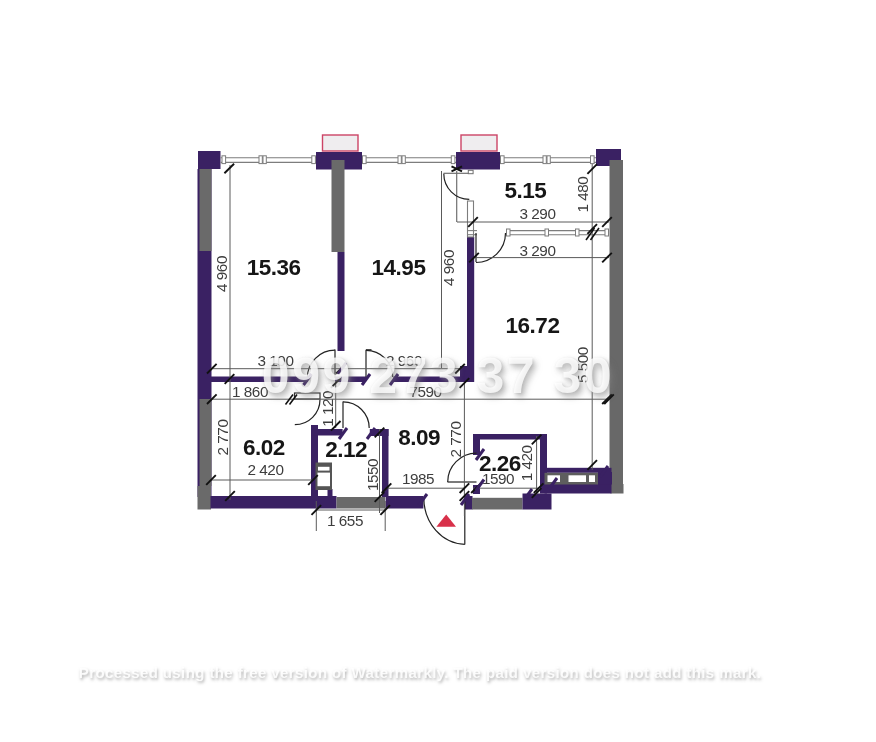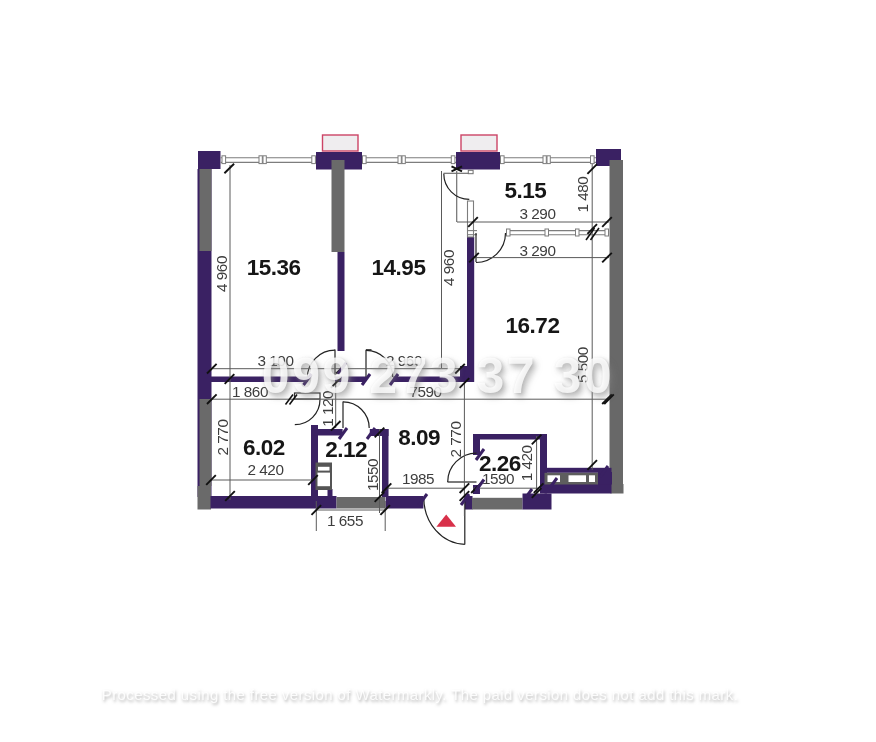--- a/index.html
+++ b/index.html
@@ -2,22 +2,22 @@
 <html><head>
 <meta charset="utf-8">
 <style>
   html,body{margin:0;padding:0;background:#ffffff;}
   #stage{position:relative;width:876px;height:742px;background:#ffffff;overflow:hidden;
          font-family:"Liberation Sans", sans-serif;}
   svg{position:absolute;left:0;top:0;}
   .wm1{position:absolute;left:0;top:347px;width:876px;text-align:center;
        font-weight:bold;font-size:50px;letter-spacing:2.5px;color:rgba(255,255,255,0.80);
        text-shadow:3px 4px 6px rgba(125,125,125,0.55), 1px 1px 3px rgba(150,150,150,0.35);}
-  .wm2{position:absolute;left:0;top:686px;width:840px;text-align:center;
-       font-weight:normal;font-size:15px;letter-spacing:0.4px;color:rgba(255,255,255,0.88);
+  .wm2{position:absolute;left:0;top:664px;width:840px;text-align:center;
+       font-weight:bold;font-size:15px;letter-spacing:0.4px;color:rgba(255,255,255,0.88);
        text-shadow:1px 2px 3px rgba(145,145,145,0.7);}
 </style>
 </head>
 <body>
 <div id="stage">
 <svg width="876" height="742" viewBox="0 0 876 742">
   <g fill="none" stroke="none">
 
   <rect x="198" y="151" width="22.5" height="18" fill="#3a2163"></rect>
 

